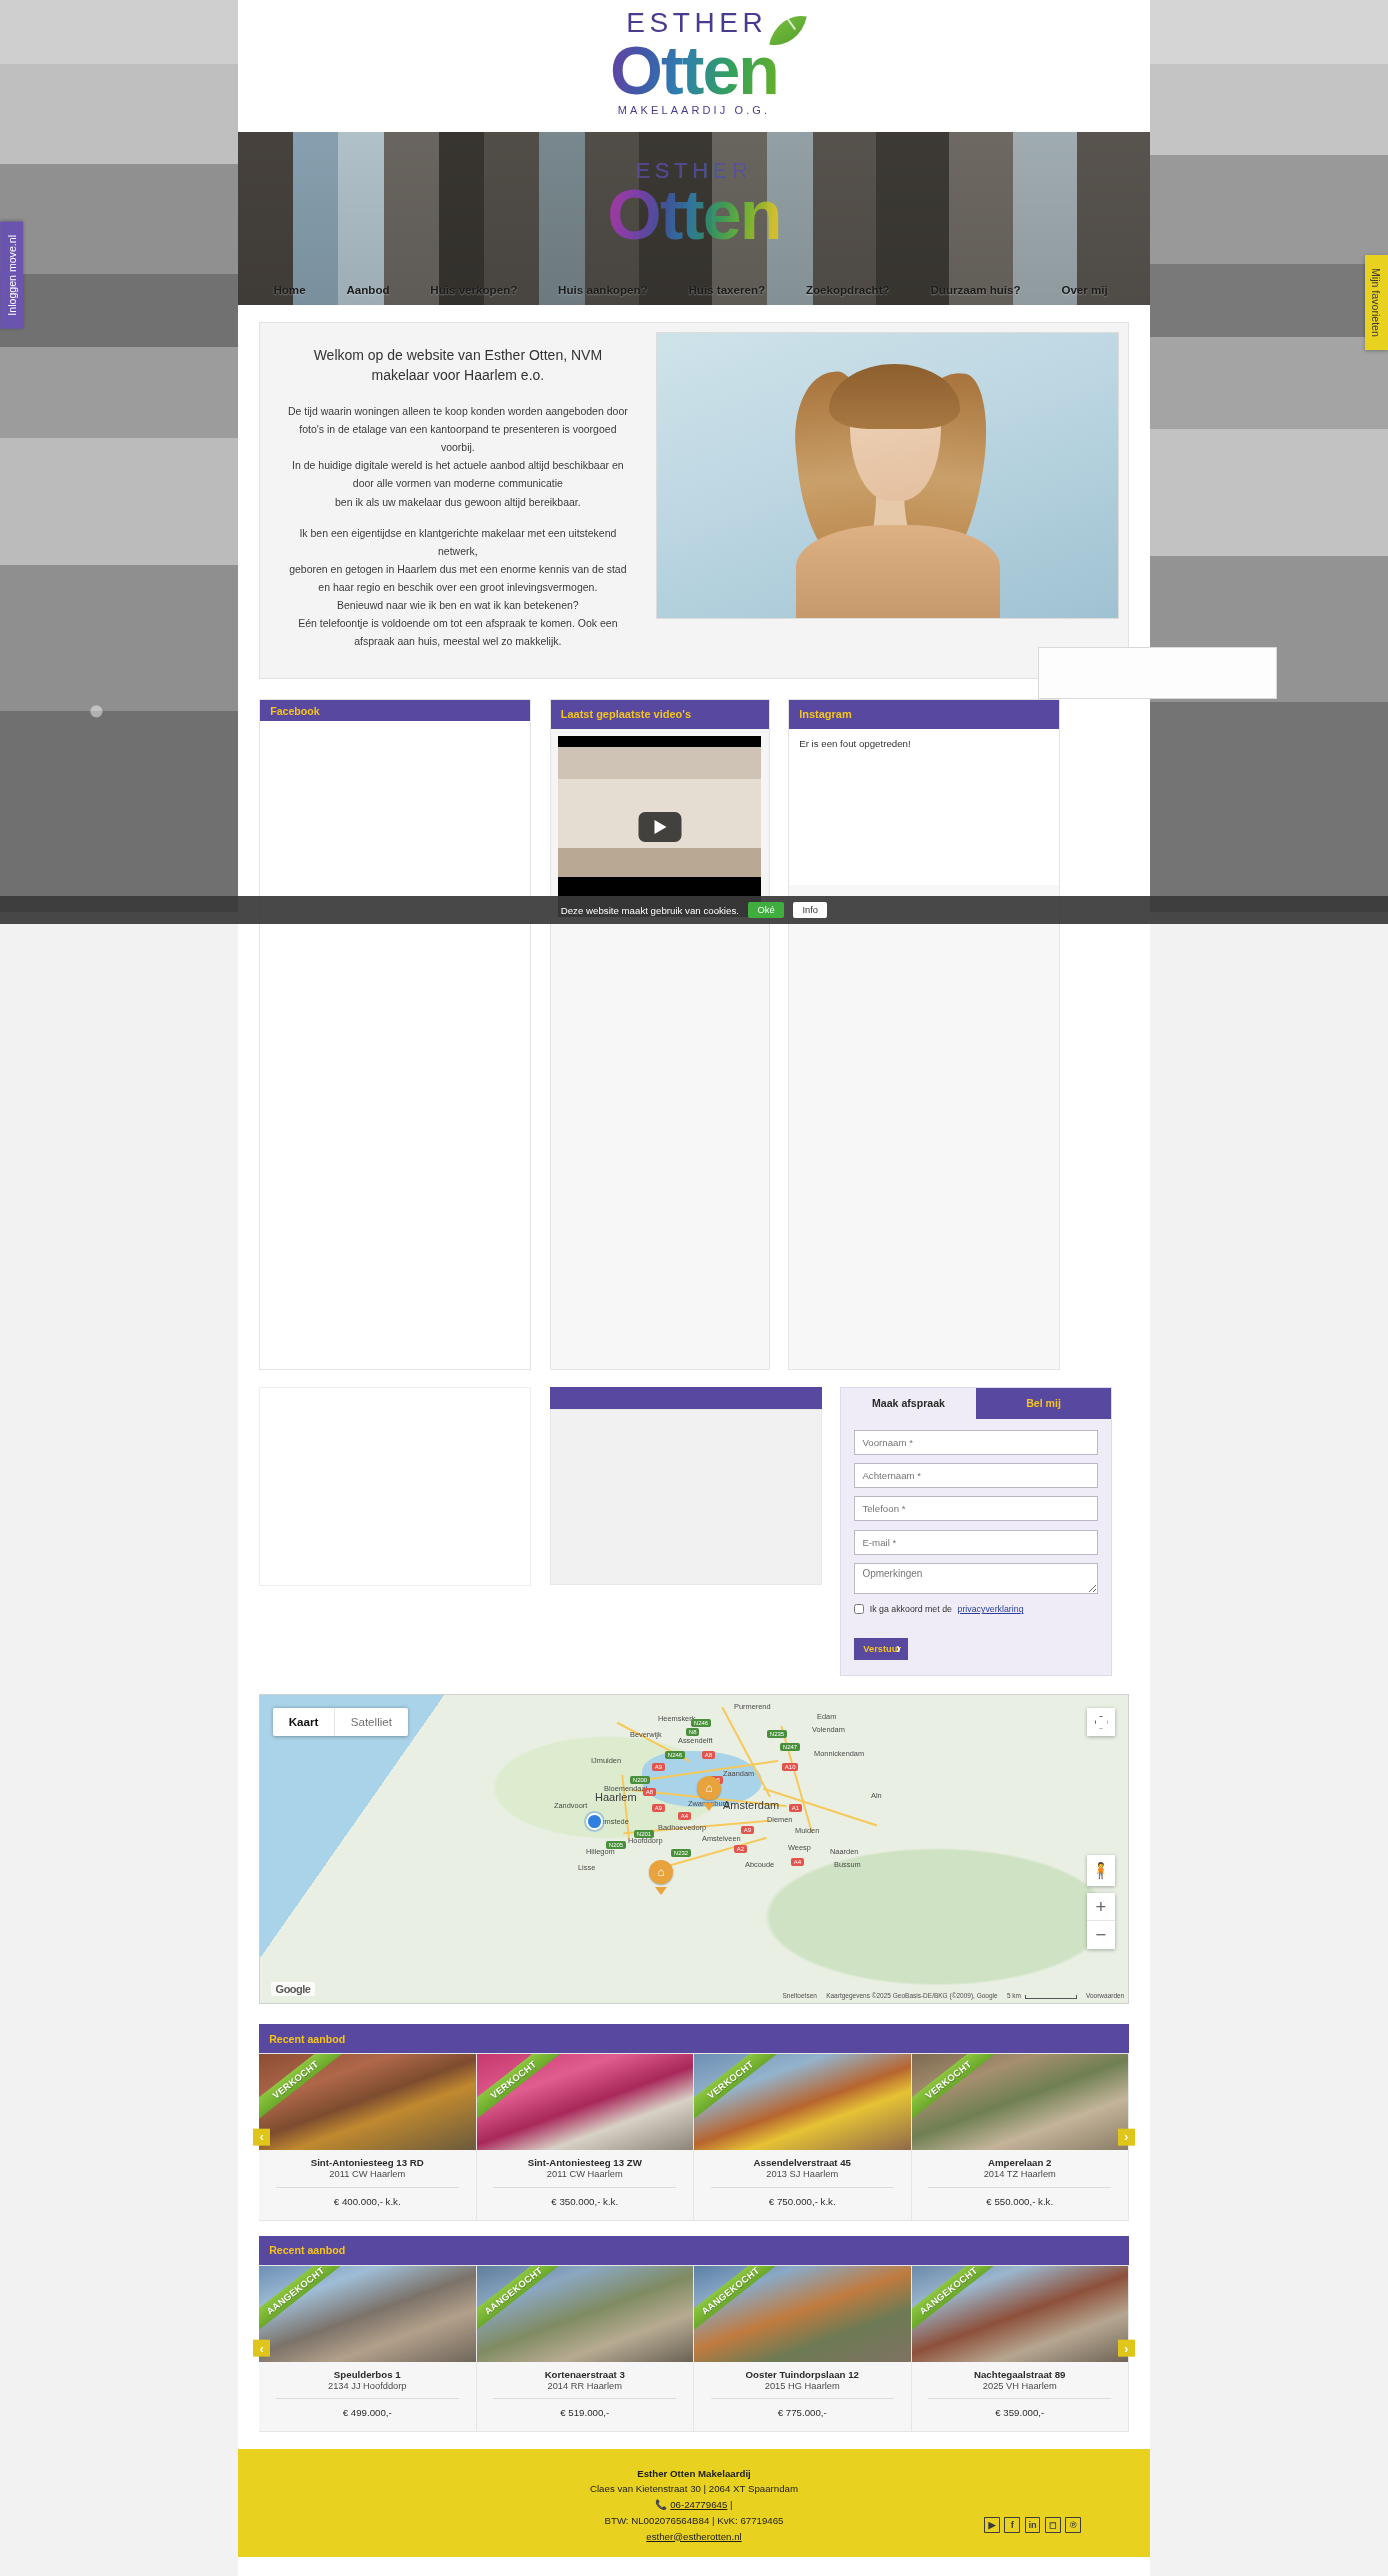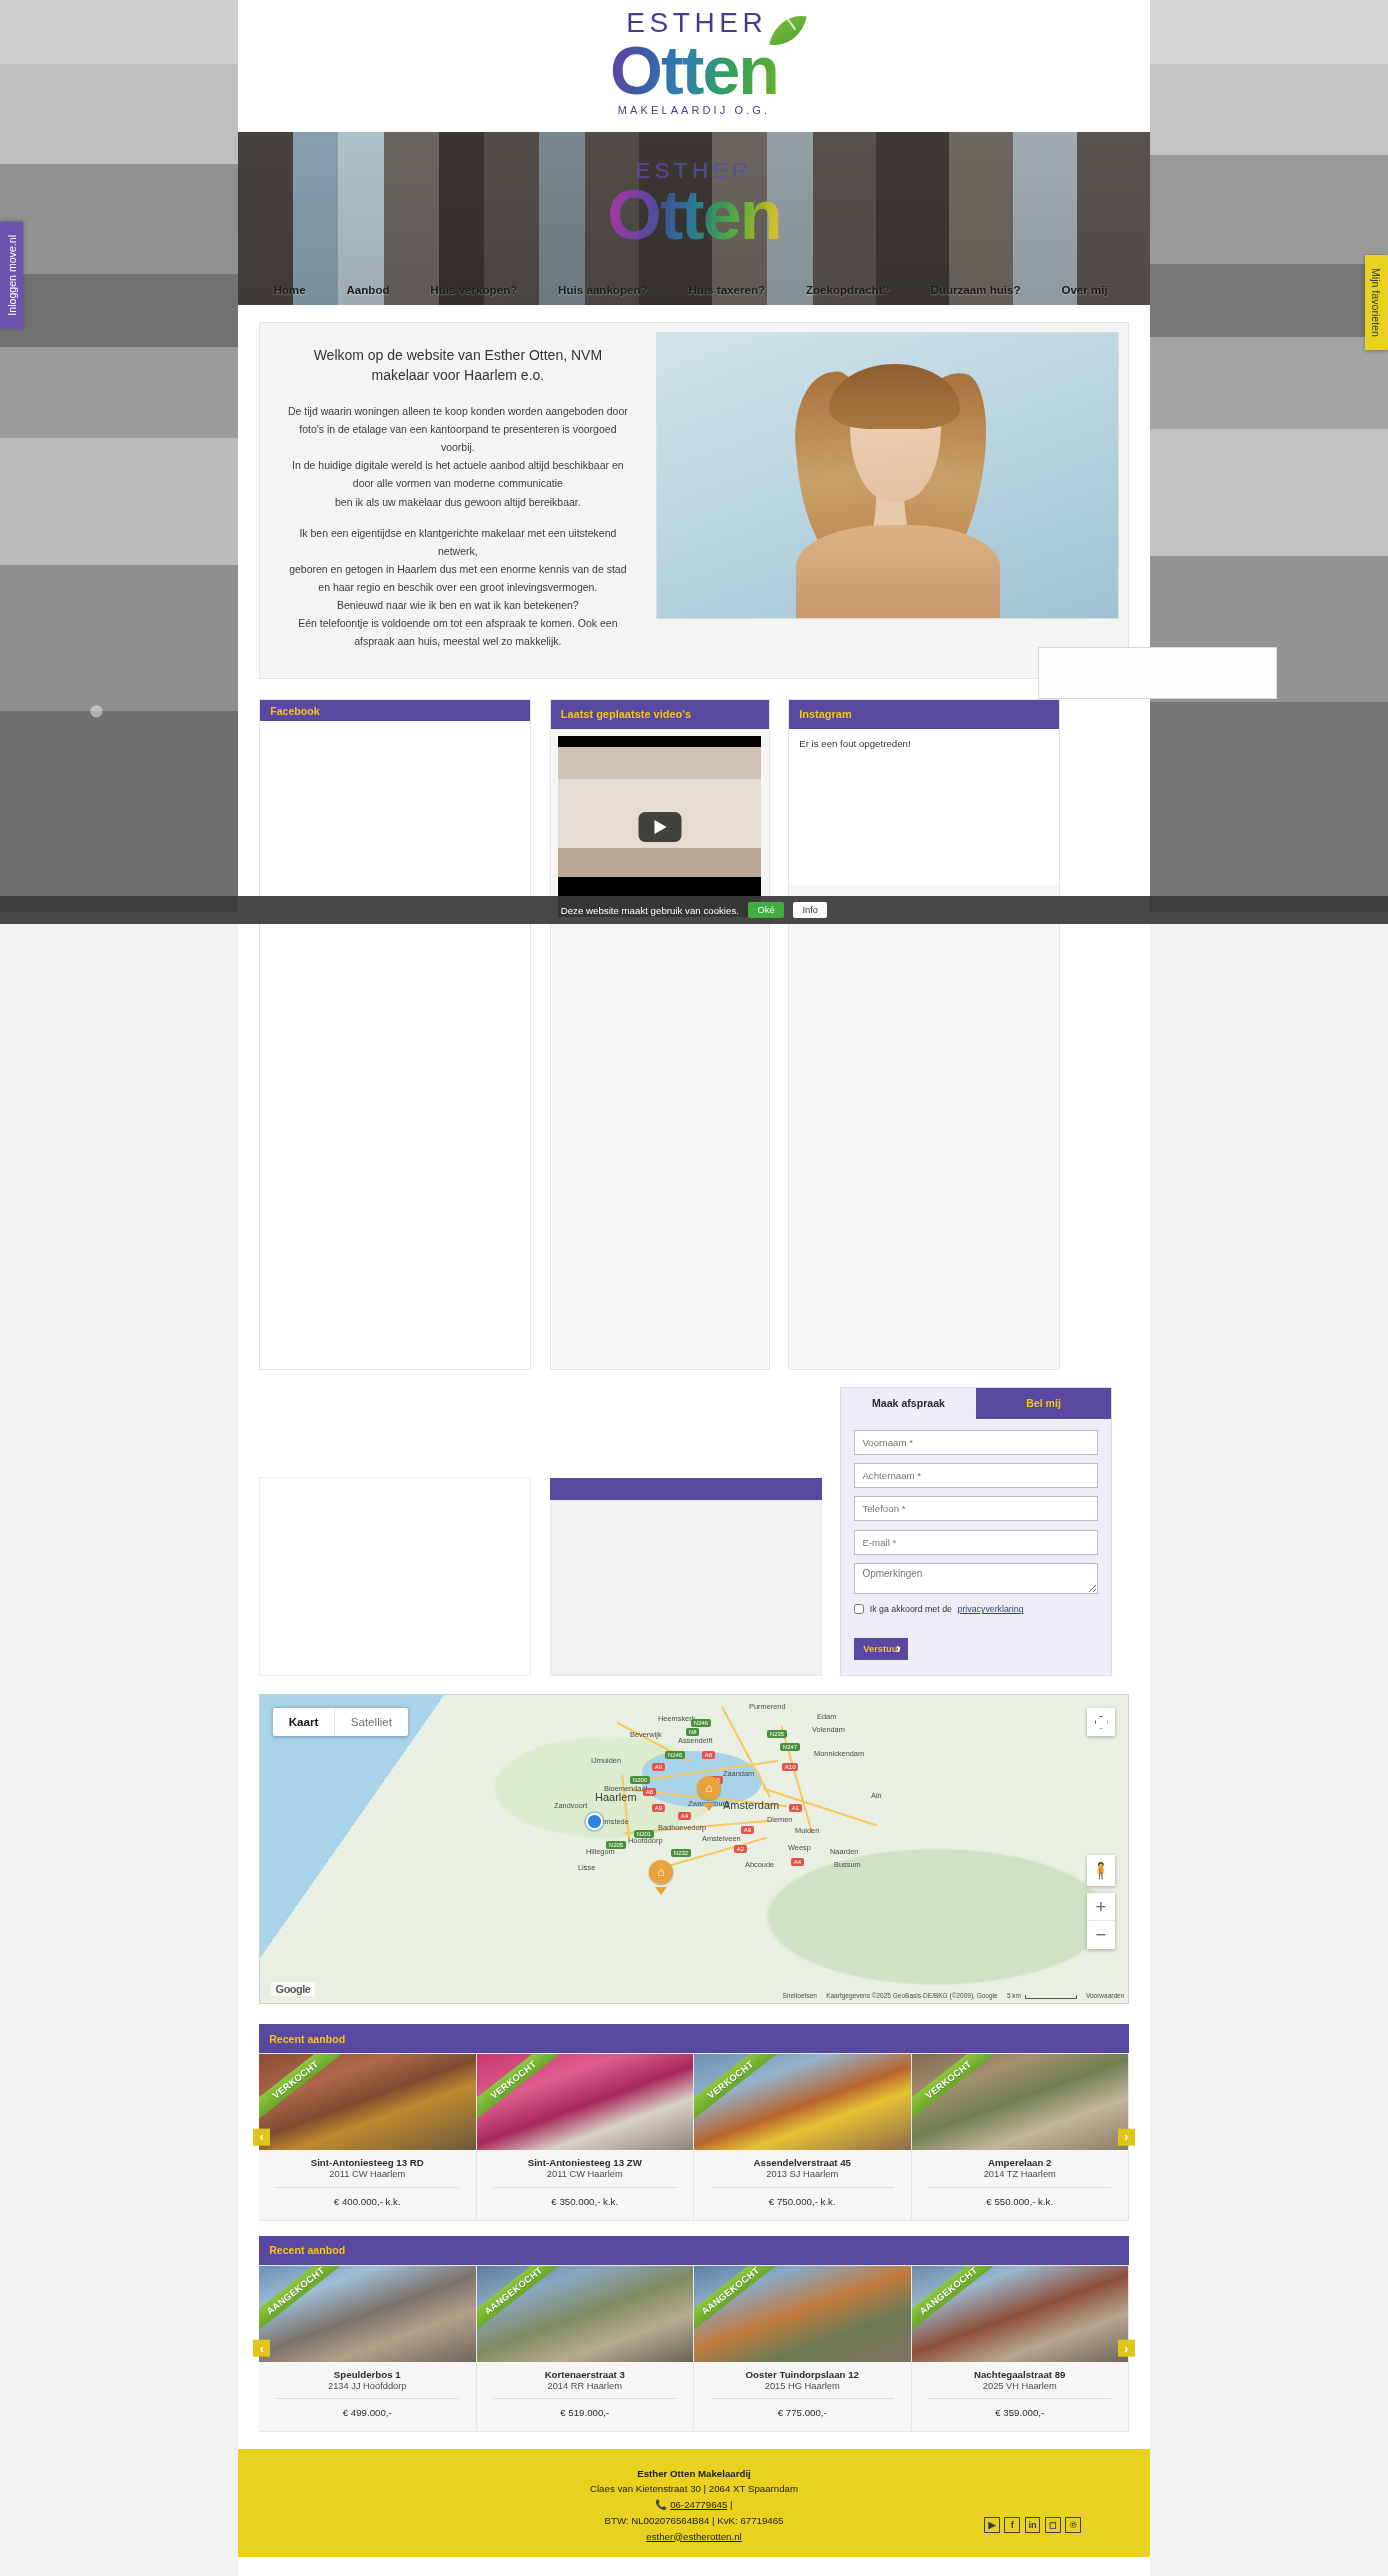--- a/index.html
+++ b/index.html
@@ -204,21 +204,21 @@
   .video-play::after {
     content:""; border-left: 12px solid #fff;
     border-top: 7.4px solid transparent; border-bottom: 7.4px solid transparent;
     margin-left: 2.8px;
   }
   .w-instagram { width: 272px; }
   .w-instagram .widget-body { padding: 9.3px 10.2px; background:#fff; height: 156px; }
   .insta-error { font-size: 9.7px; color:#333; }
 
   
-  .widget-row2 { display:flex; gap:18.5px; margin-bottom: 18.5px; align-items: flex-end;}
+  .widget-row2 { display:flex; gap:18.5px; margin-bottom: 18.5px; align-items: flex-start;}
   .w-empty { width: 272px; height: 199px; background:#fff; border:0.9px solid #eee;}
   .w-blank-head { width:272px; }
   .w-blank-head .bar { height: 22px; background:#58489f; }
   .w-blank-head .body { height: 176px; background:#f1f1f1; border:0.9px solid #e8e8e8;}
 
   
   .contact-card { width: 272px; background:#efecf7; border:0.9px solid #ddd9ee; }
   .contact-tabs { display:flex; }
   .contact-tab {
     flex:1; text-align:center; padding: 9.3px 0; font-size: 10.6px; font-weight: 700;
@@ -570,21 +570,21 @@
       <div class="road" style="left:435px;top:56px;width:102px;transform:rotate(62deg);"></div>
       <div class="road" style="left:481px;top:83px;width:111px;transform:rotate(74deg);"></div>
       <div class="road" style="left:333px;top:111px;width:65px;transform:rotate(84deg);"></div>
       <div class="road" style="left:500px;top:111px;width:120px;transform:rotate(18deg);"></div>
       <div class="road" style="left:398px;top:157px;width:111px;transform:rotate(-16deg);"></div>
     </div>
 
     <div id="map-labels">
         <div class="map-label" style="left: 398px; top: 18.5px;">Heemskerk</div>
         <div class="map-label" style="left: 557px; top: 16.7px;">Edam</div>
-        <div class="map-label" style="left: 489px; top: 7.4px;">Purmerend</div>
+        <div class="map-label" style="left: 474px; top: 7.4px;">Purmerend</div>
         <div class="map-label" style="left: 552px; top: 30px;">Volendam</div>
         <div class="map-label" style="left: 370px; top: 35px;">Beverwijk</div>
         <div class="map-label" style="left: 418px; top: 41px;">Assendelft</div>
         <div class="map-label" style="left: 554px; top: 54px;">Monnickendam</div>
         <div class="map-label" style="left: 331px; top: 61px;">IJmuiden</div>
         <div class="map-label" style="left: 463px; top: 74px;">Zaandam</div>
         <div class="map-label" style="left: 344px; top: 89px;">Bloemendaal</div>
         <div class="map-label" style="left: 428px; top: 104px;">Zwanenburg</div>
         <div class="map-label big" style="left: 335px; top: 96px;">Haarlem</div>
         <div class="map-label big" style="left: 463px; top: 104px;">Amsterdam</div>

